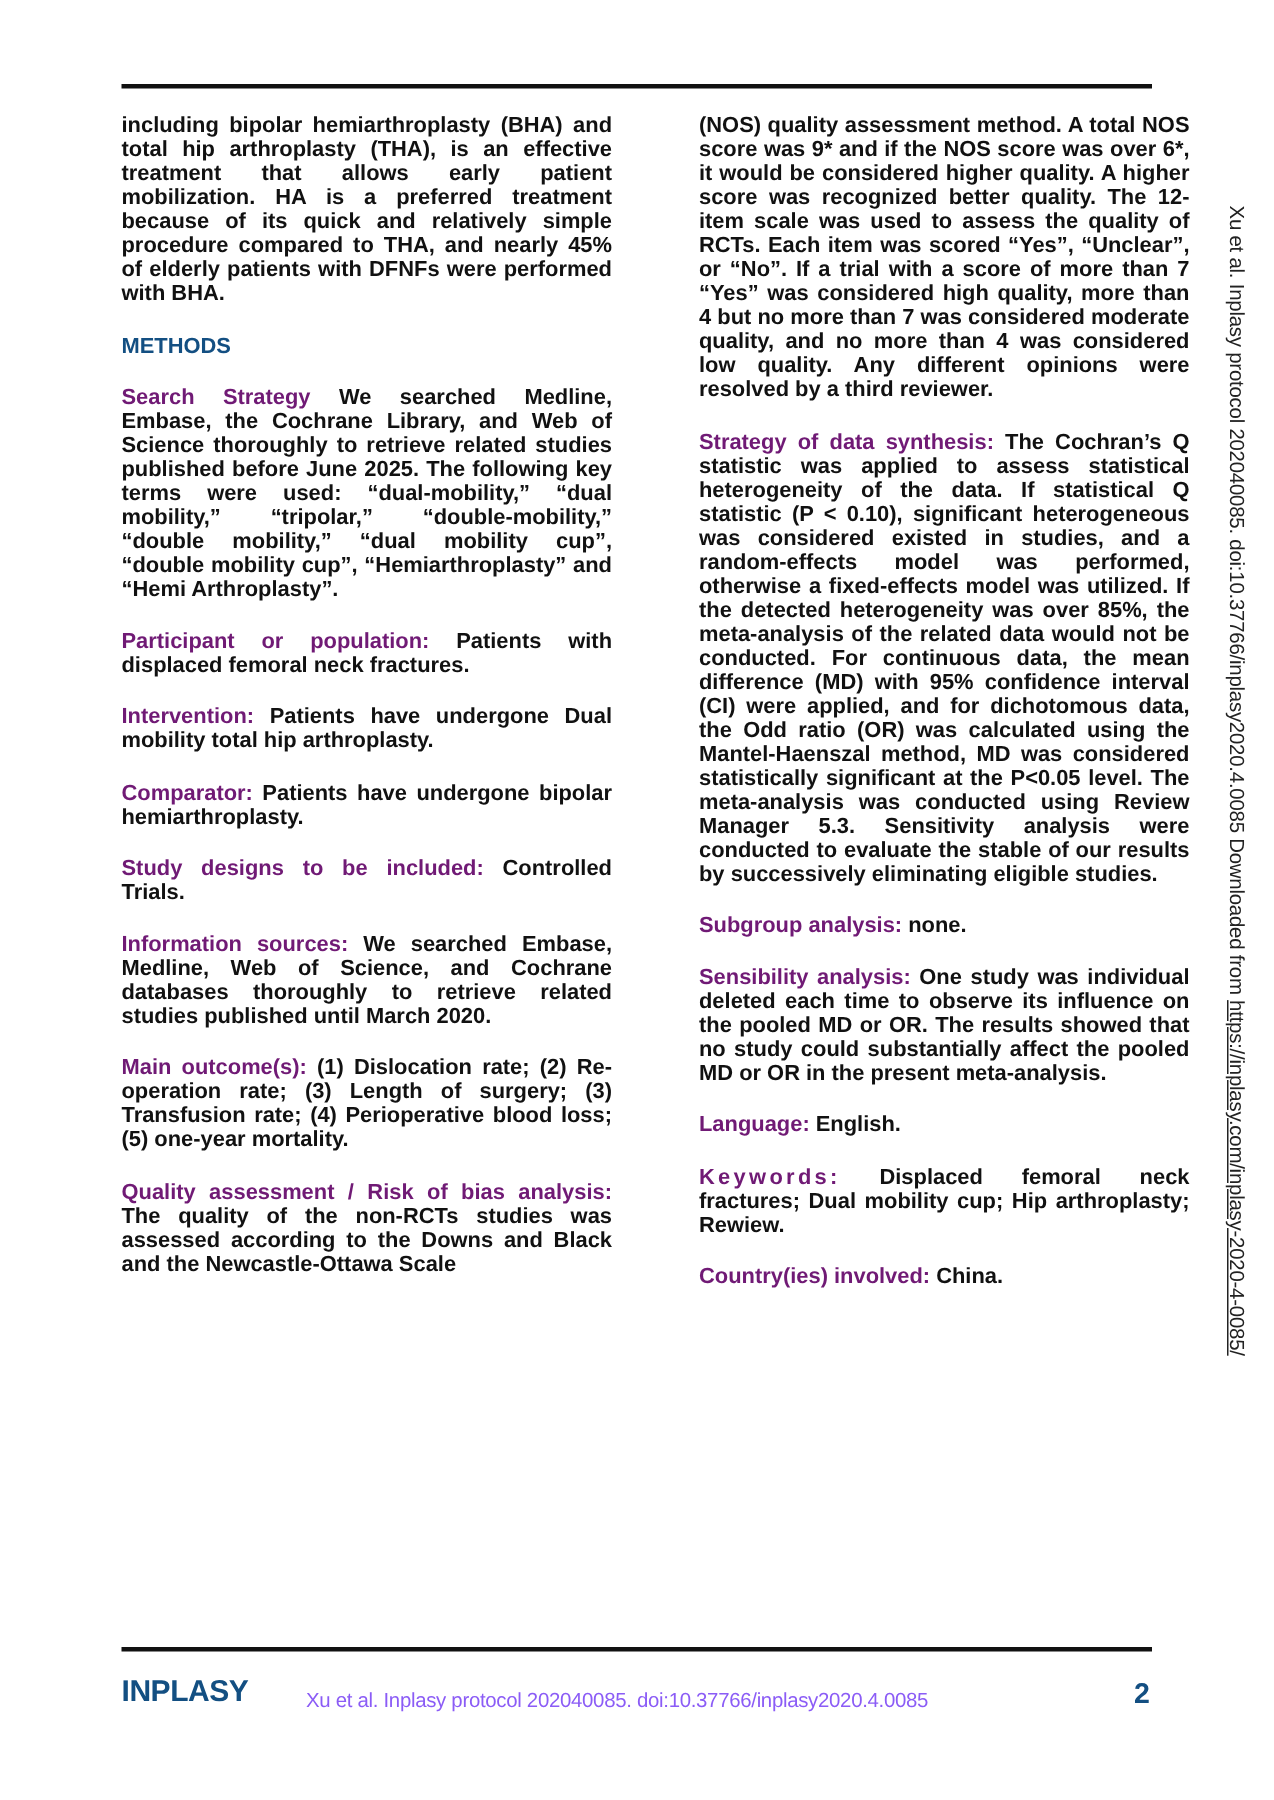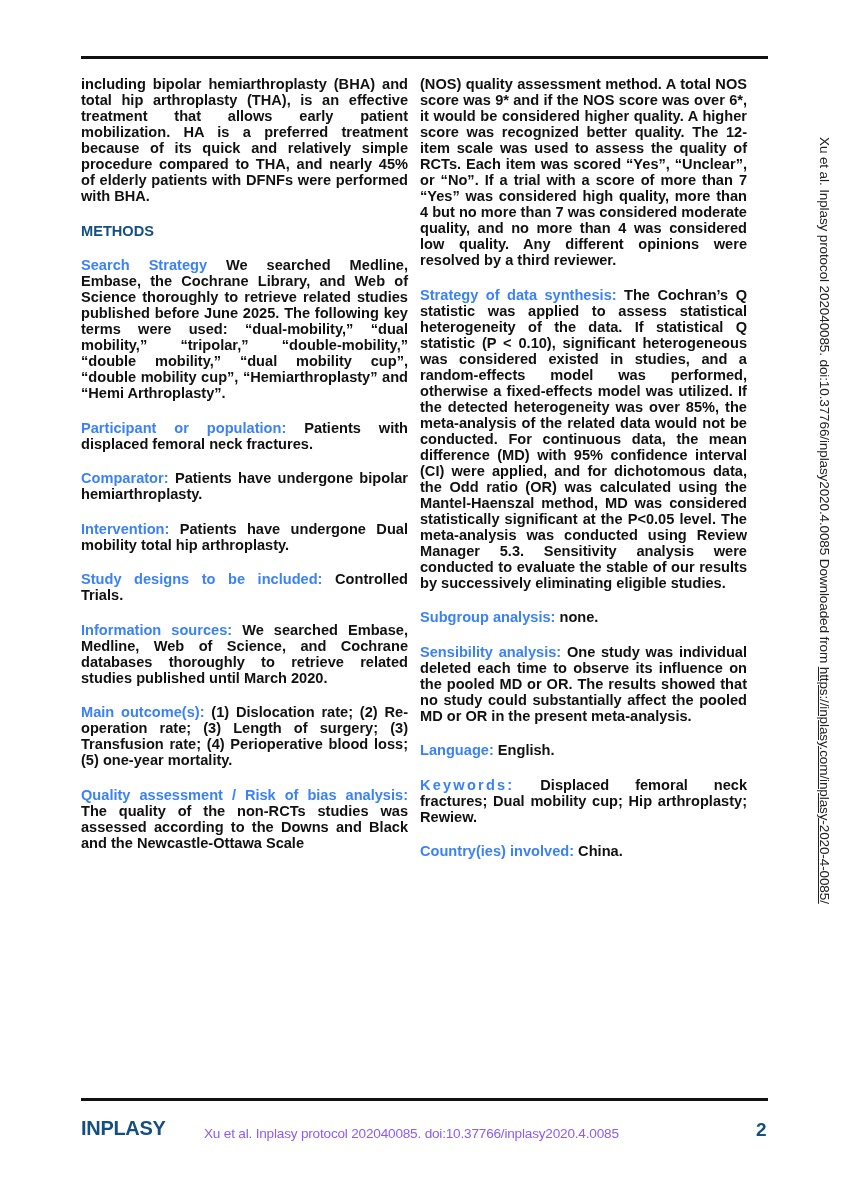--- a/index.html
+++ b/index.html
@@ -4,23 +4,23 @@
 <style>
   html, body { margin: 0; padding: 0; background: #ffffff; }
   body { width: 849px; height: 1200px; position: relative; overflow: hidden;
          font-family: "Liberation Sans", sans-serif; color: #111111; }
   .rule { position: absolute; left: 81px; width: 687px; height: 3px; background: #111111; }
   .rule.top { top: 56px; }
   .rule.bottom { top: 1098px; }
   .col { position: absolute; top: 76px; width: 327px; font-size: 14.6px; line-height: 16px;
          font-weight: bold; text-align: justify; }
   .col.left { left: 81px; }
-  .col.right { left: 420px; }
+  .col.right { left: 466px; }
   .col p { margin: 0 0 18.55px 0; }
-  .lbl { color: #3b82f6; }
+  .lbl { color: #701a75; }
   .heading { color: #134f82; }
   .spaced { letter-spacing: 2.2px; }
   .footer-brand { position: absolute; left: 81px; top: 1117px; font-size: 20px; font-weight: bold;
                   color: #134f82; letter-spacing: -0.3px; }
   .footer-cite { position: absolute; left: 204px; top: 1126px; font-size: 13.6px; color: #8b5cf6;
                  font-family: "Liberation Sans", sans-serif; letter-spacing: -0.2px; }
   .footer-page { position: absolute; left: 756px; top: 1119px; font-size: 19px; font-weight: bold; color: #134f82; }
   .side { position: absolute; left: 817px; top: 137px; transform-origin: 0 0; transform: rotate(90deg) translateY(-100%);
           white-space: nowrap; font-size: 13.6px; color: #222222; letter-spacing: -0.15px; }
   .side a { color: #222222; text-decoration: underline; }
@@ -28,22 +28,22 @@
 </head>
 <body>
 
 <div class="rule top"></div>
 
 <div class="col left">
   <p>including bipolar hemiarthroplasty (BHA) and total hip arthroplasty (THA), is an effective treatment that allows early patient mobilization. HA is a preferred treatment because of its quick and relatively simple procedure compared to THA, and nearly 45% of elderly patients with DFNFs were performed with BHA.</p>
   <p class="heading">METHODS</p>
   <p><span class="lbl">Search Strategy</span><span> We searched Medline, Embase, the Cochrane Library, and Web of Science thoroughly to retrieve related studies published before June 2025. The following key terms were used: “dual-mobility,” “dual mobility,” “tripolar,” “double-mobility,” “double mobility,” “dual mobility cup”, “double mobility cup”, “Hemiarthroplasty” and “Hemi Arthroplasty”.</span></p>
   <p><span class="lbl">Participant or population:</span><span> Patients with displaced femoral neck fractures.</span></p>
+  <p><span class="lbl">Intervention:</span><span> Patients have undergone Dual mobility total hip arthroplasty.</span></p>
   <p><span class="lbl">Comparator:</span><span> Patients have undergone bipolar hemiarthroplasty.</span></p>
-  <p><span class="lbl">Intervention:</span><span> Patients have undergone Dual mobility total hip arthroplasty.</span></p>
   <p><span class="lbl">Study designs to be included:</span><span> Controlled Trials.</span></p>
   <p><span class="lbl">Information sources:</span><span> We searched Embase, Medline, Web of Science, and Cochrane databases thoroughly to retrieve related studies published until March 2020.</span></p>
   <p><span class="lbl">Main outcome(s):</span><span> (1) Dislocation rate; (2) Re-operation rate; (3) Length of surgery; (3) Transfusion rate; (4) Perioperative blood loss; (5) one-year mortality.</span></p>
   <p><span class="lbl">Quality assessment / Risk of bias analysis:</span><span> The quality of the non-RCTs studies was assessed according to the Downs and Black and the Newcastle-Ottawa Scale</span></p>
 </div>
 
 <div class="col right">
   <p>(NOS) quality assessment method. A total NOS score was 9* and if the NOS score was over 6*, it would be considered higher quality. A higher score was recognized better quality. The 12-item scale was used to assess the quality of RCTs. Each item was scored “Yes”, “Unclear”, or “No”. If a trial with a score of more than 7 “Yes” was considered high quality, more than 4 but no more than 7 was considered moderate quality, and no more than 4 was considered low quality. Any different opinions were resolved by a third reviewer.</p>
   <p><span class="lbl">Strategy of data synthesis:</span><span> The Cochran’s Q statistic was applied to assess statistical heterogeneity of the data. If statistical Q statistic (P &lt; 0.10), significant heterogeneous was considered existed in studies, and a random-effects model was performed, otherwise a fixed-effects model was utilized. If the detected heterogeneity was over 85%, the meta-analysis of the related data would not be conducted. For continuous data, the mean difference (MD) with 95% confidence interval (CI) were applied, and for dichotomous data, the Odd ratio (OR) was calculated using the Mantel-Haenszal method, MD was considered statistically significant at the P&lt;0.05 level. The meta-analysis was conducted using Review Manager 5.3. Sensitivity analysis were conducted to evaluate the stable of our results by successively eliminating eligible studies.</span></p>
   <p><span class="lbl">Subgroup analysis:</span><span> none.</span></p>

